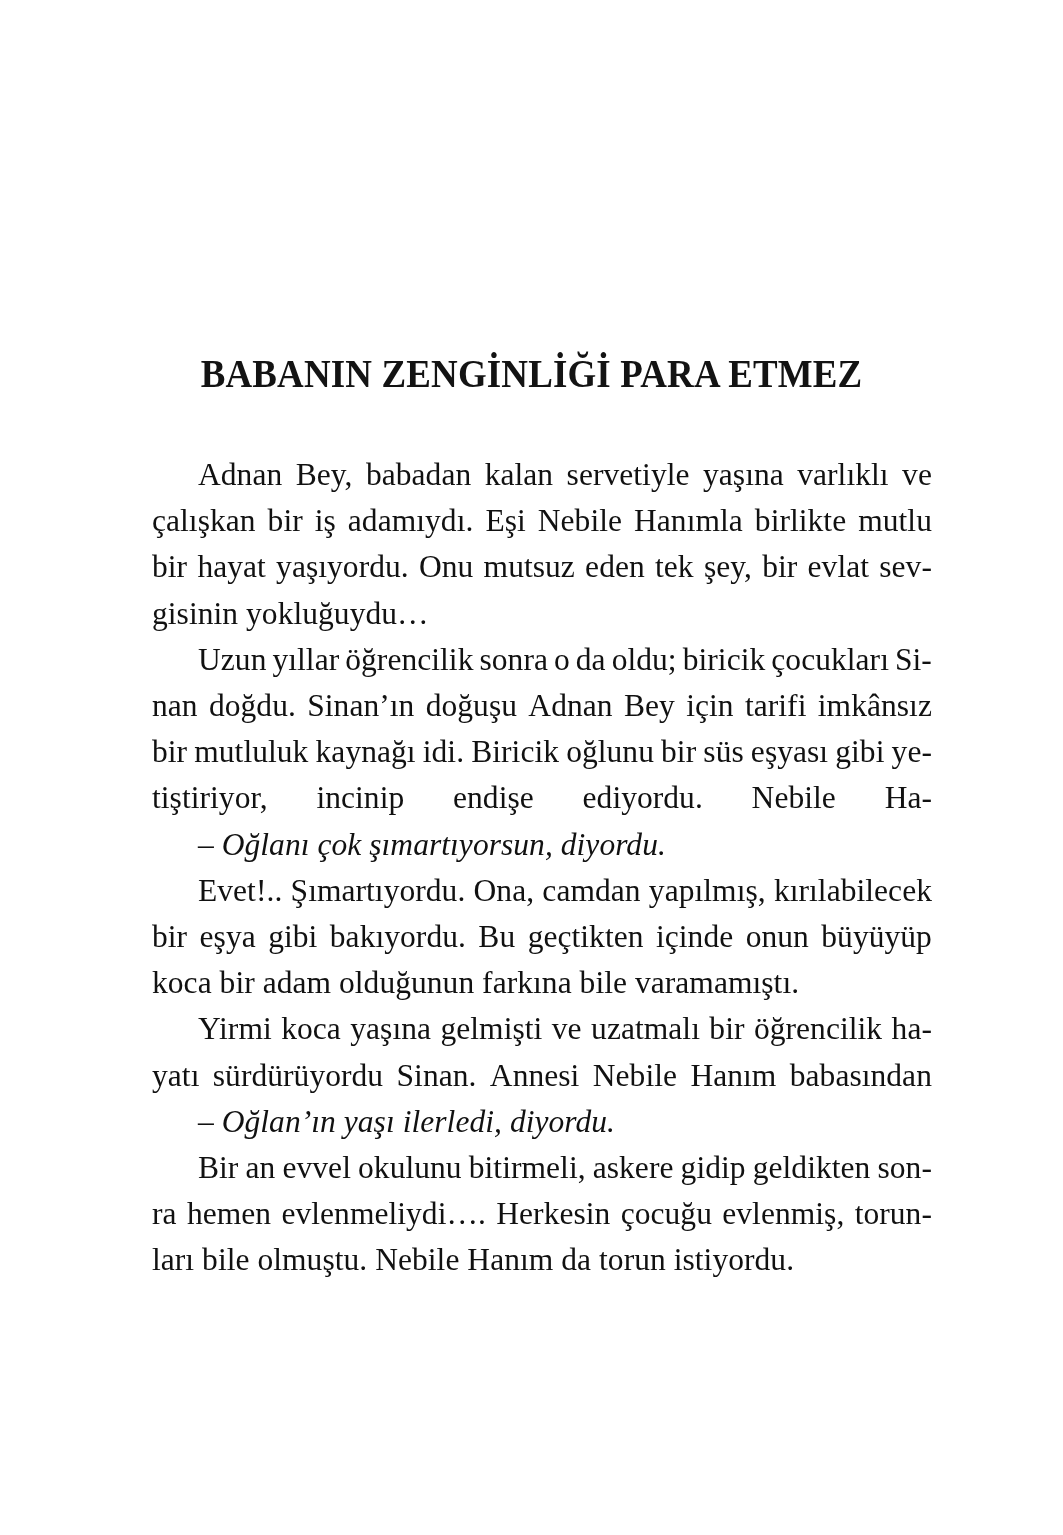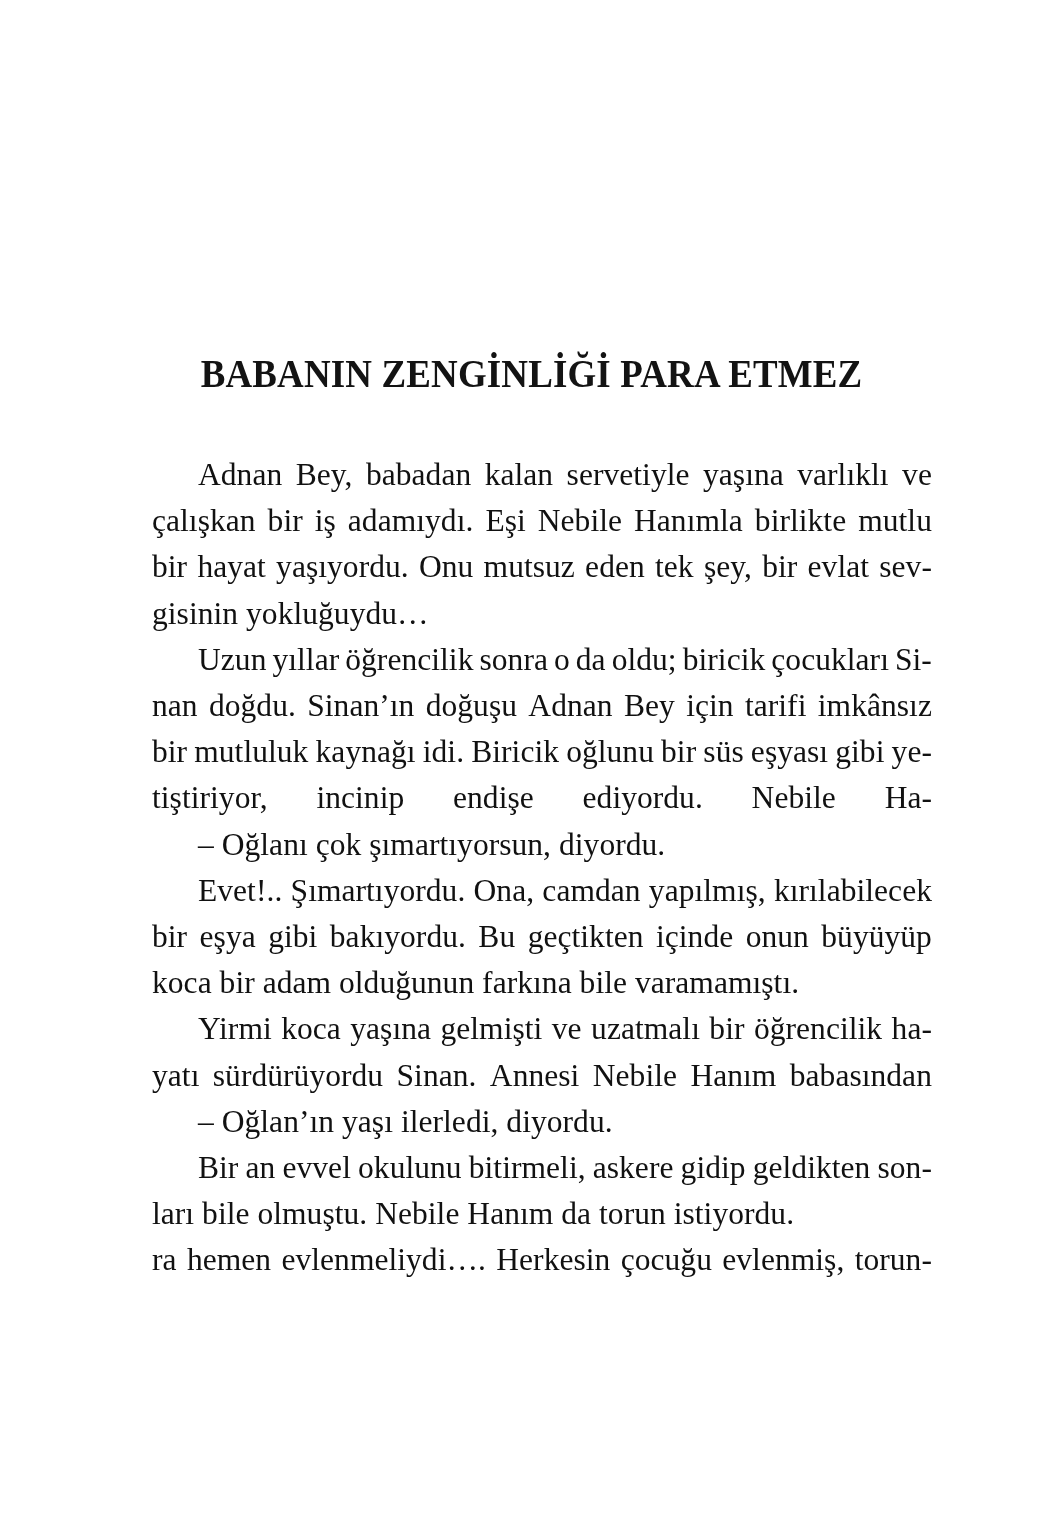--- a/index.html
+++ b/index.html
@@ -74,20 +74,21 @@
   }
   .line.just.indent {
     width: calc(100% - 46px);
     margin-left: 46px;
     padding-left: 0;
   }
 
   
   .line.dialogue {
     padding-left: 46px;
+    font-style: italic;
   }
 </style>
 </head>
 <body>
 
 <div class="page">
 
   <h1 class="chapter-title">BABANIN ZENGİNLİĞİ PARA ETMEZ</h1>
 
   <div class="body-block">
@@ -236,26 +237,26 @@
           <span>Bir</span>
           <span>an</span>
           <span>evvel</span>
           <span>okulunu</span>
           <span>bitirmeli,</span>
           <span>askere</span>
           <span>gidip</span>
           <span>geldikten</span>
           <span>son-</span>
         </span>
-      <span class="line">ları bile olmuştu. Nebile Hanım da torun istiyordu.</span>
       <span class="line just">
           <span>ra</span>
           <span>hemen</span>
           <span>evlenmeliydi….</span>
           <span>Herkesin</span>
           <span>çocuğu</span>
           <span>evlenmiş,</span>
           <span>torun-</span>
         </span>
+      <span class="line">ları bile olmuştu. Nebile Hanım da torun istiyordu.</span>
     </p>
 
   </div>
 </div>
 
 </body></html>

